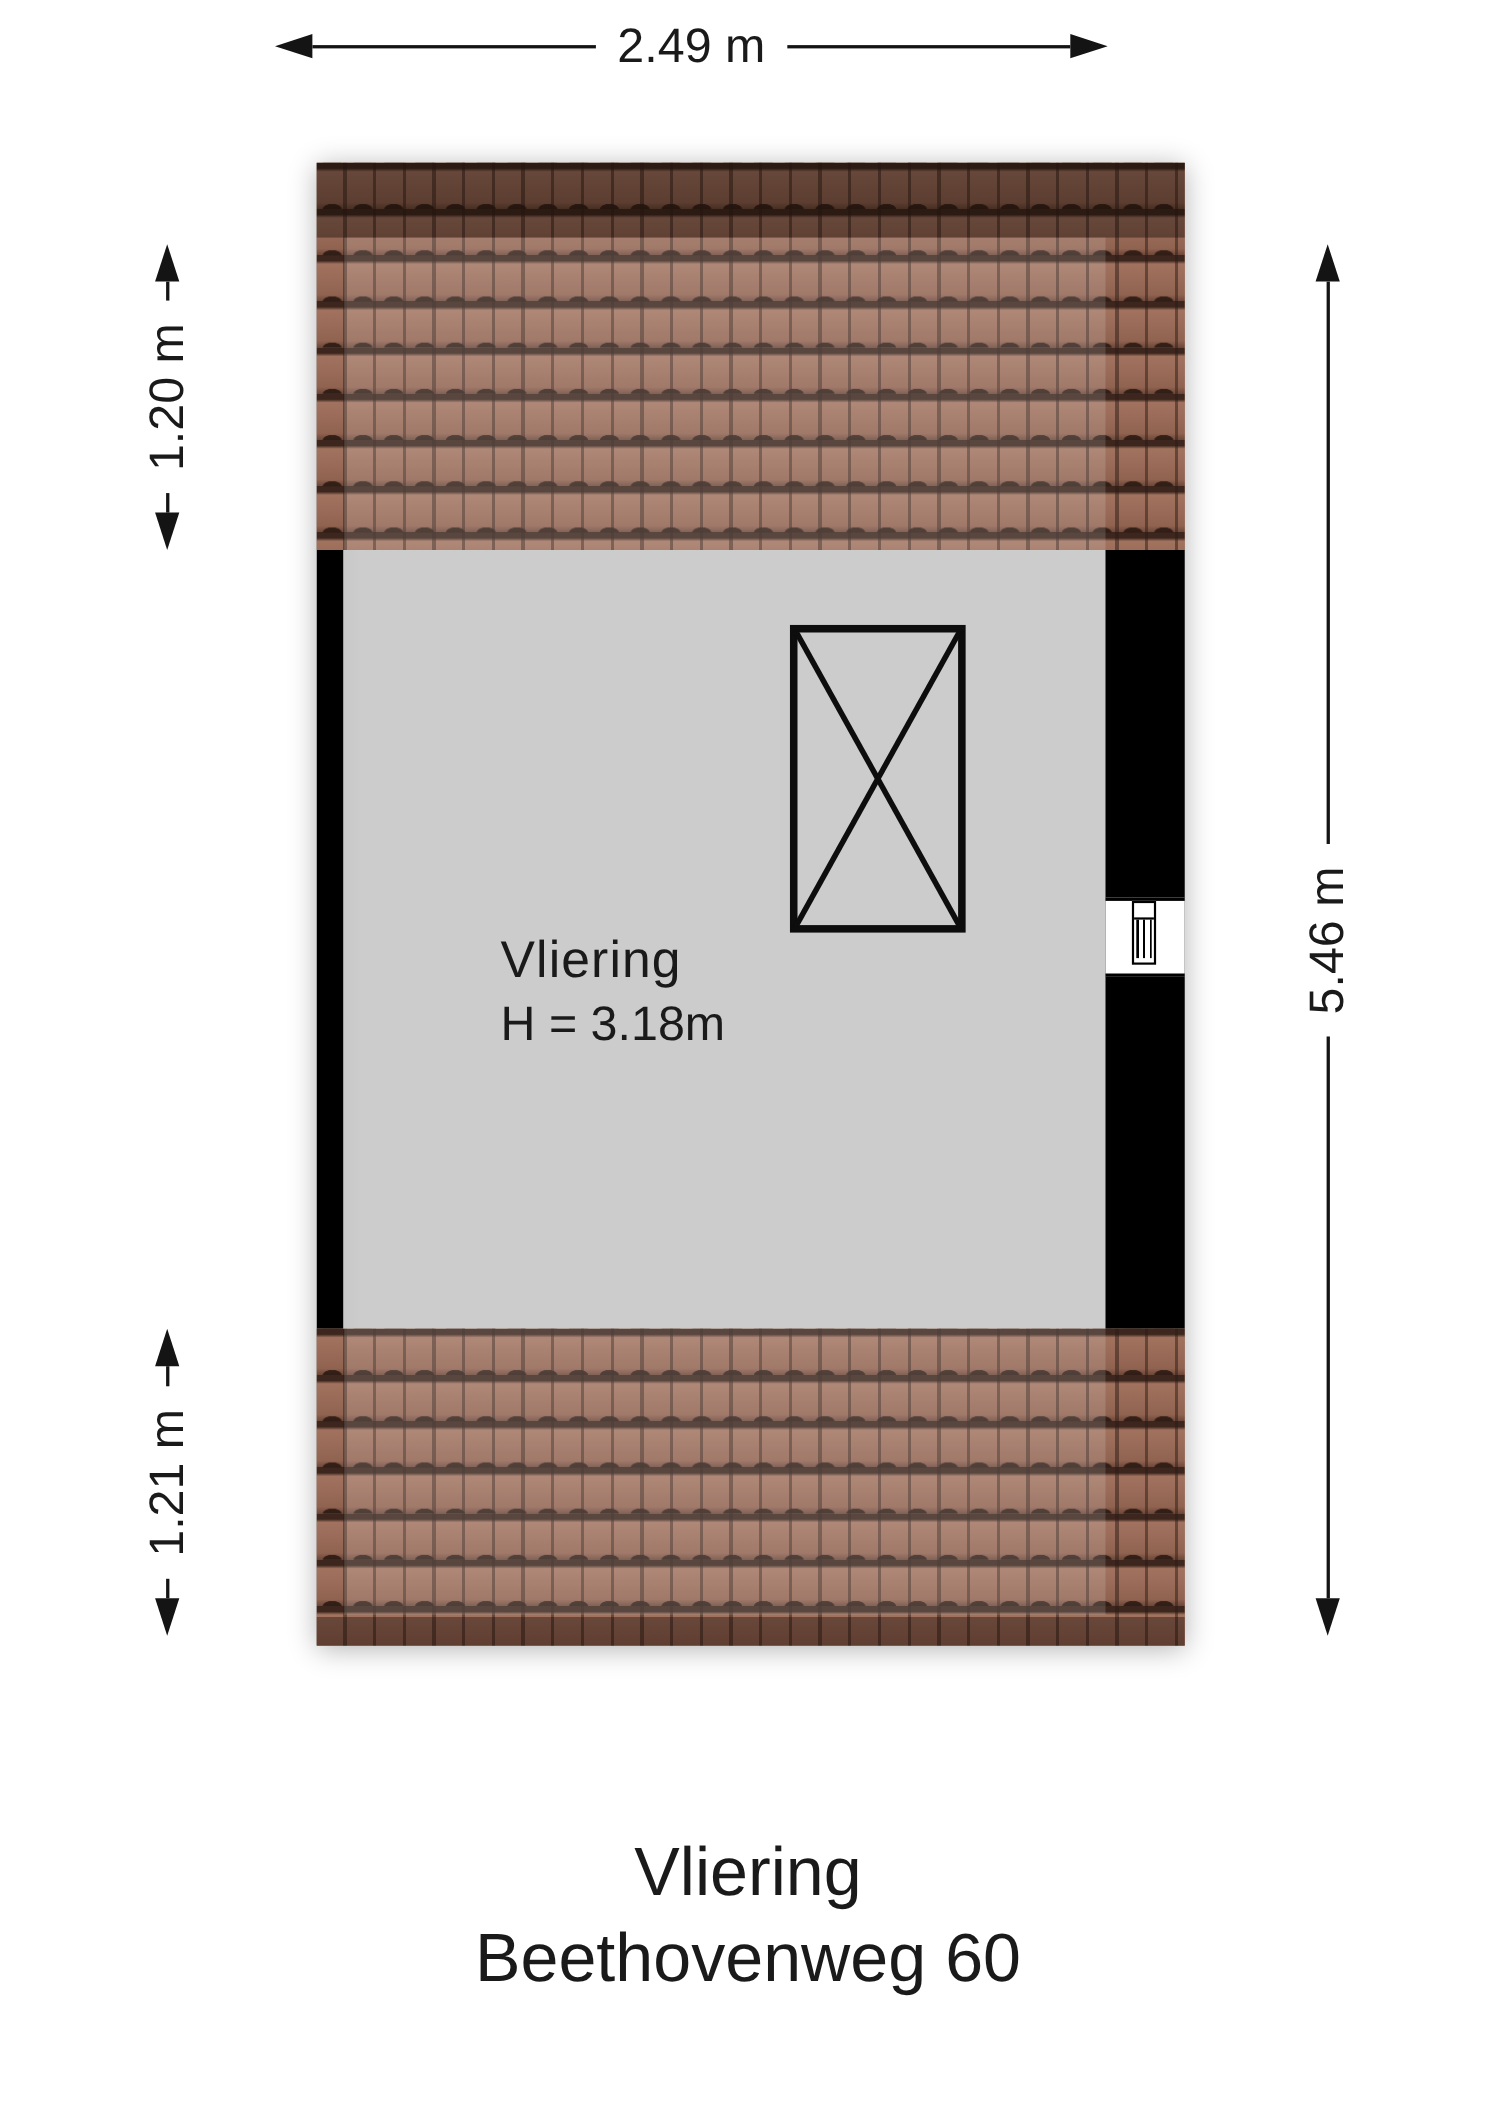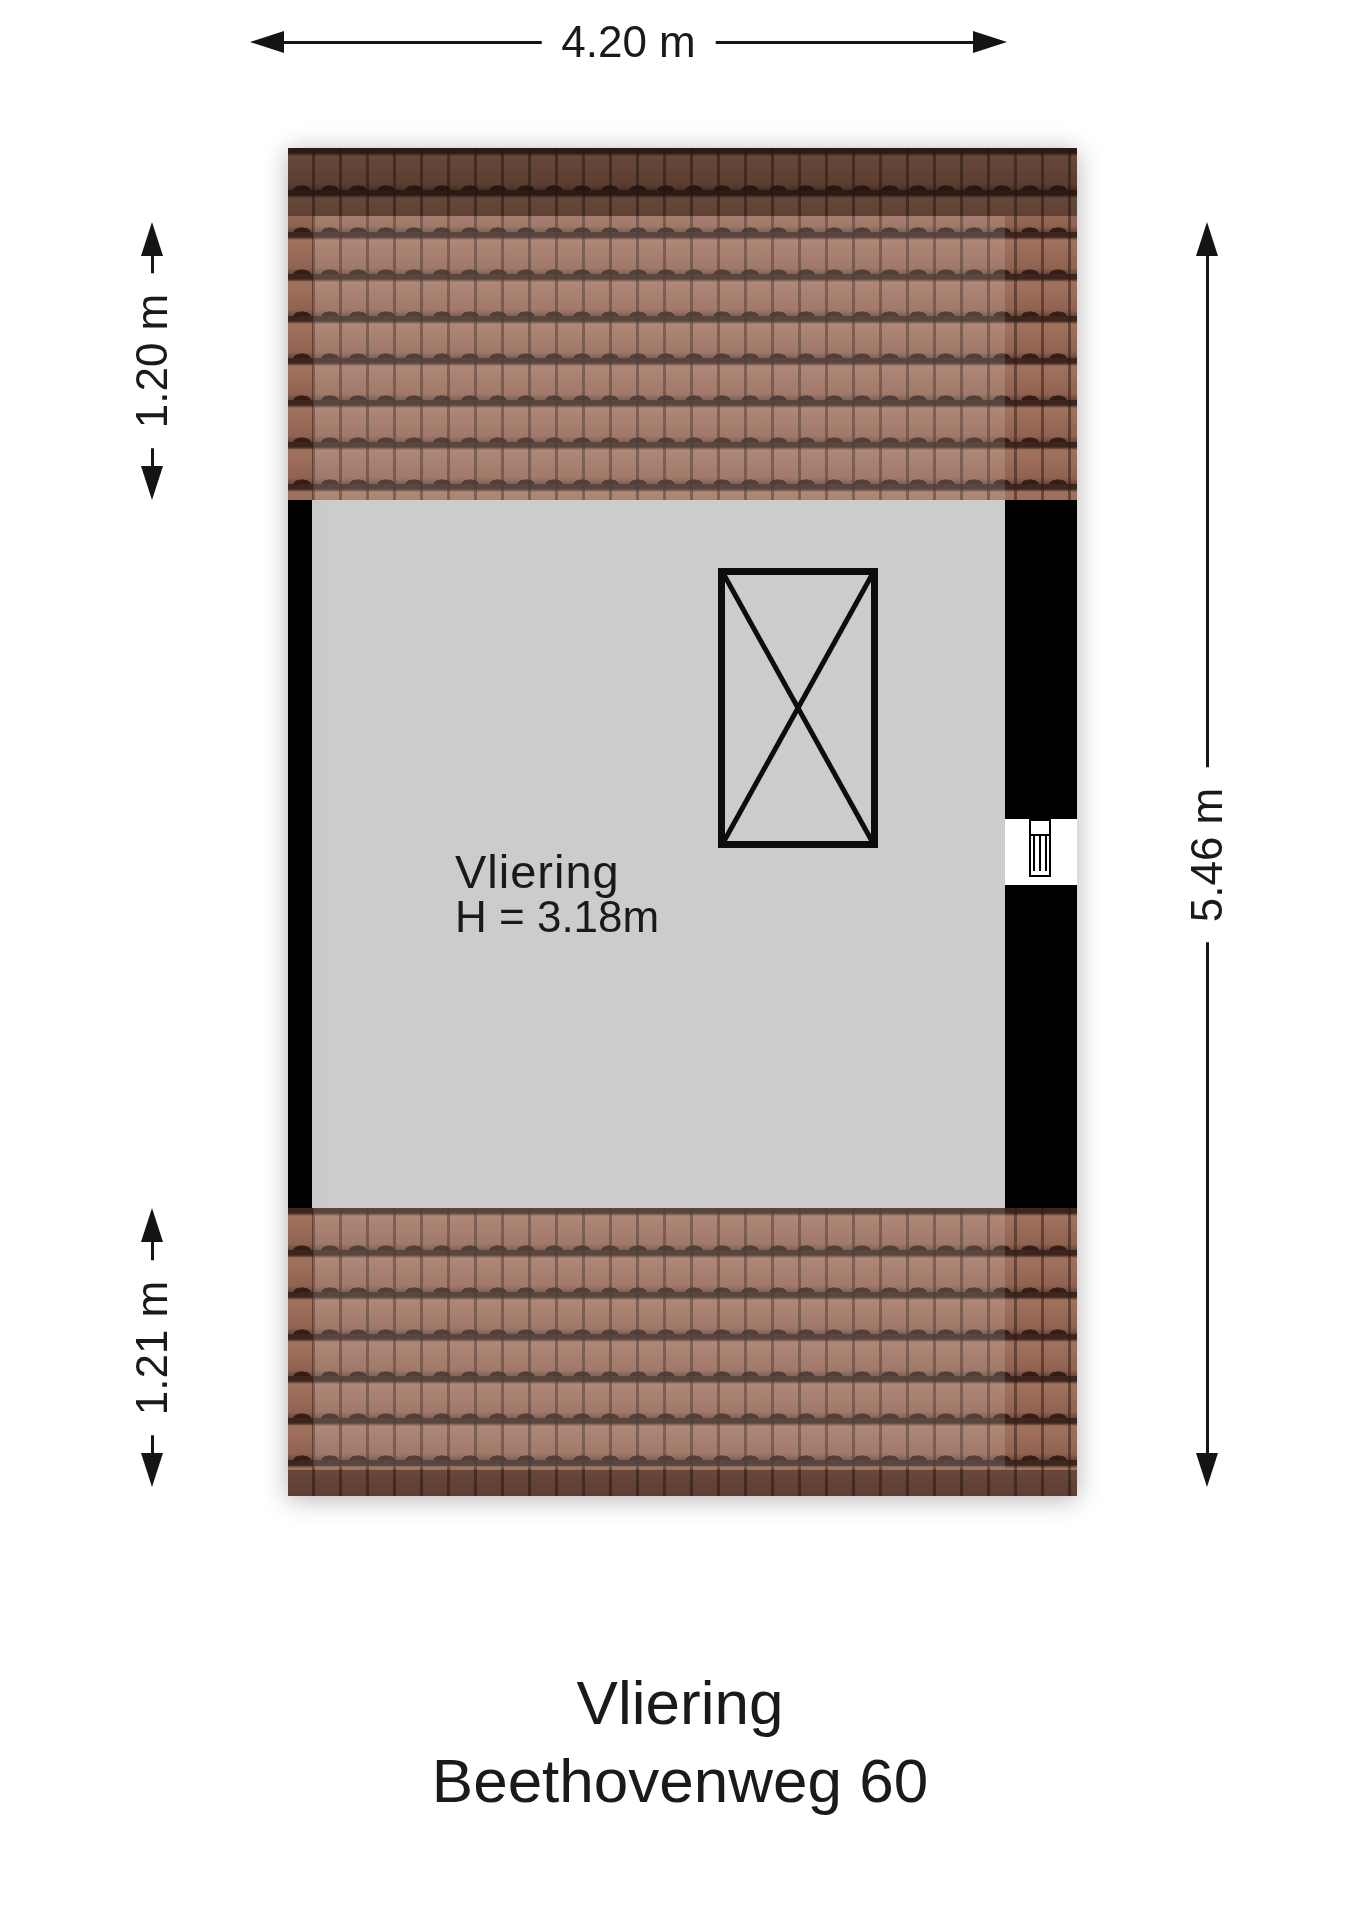--- a/index.html
+++ b/index.html
@@ -56,33 +56,33 @@
   .win-col{position:absolute;left:24px;top:0;width:22px;height:58px;background:#fff;
     border:2px solid #000;box-sizing:border-box;}
   .win-col-top{height:15px;border-bottom:2px solid #000;box-sizing:border-box;}
   .win-col-stripes{height:35px;margin:0 2px;
     background:repeating-linear-gradient(90deg,#000 0 2px,transparent 2px 6px);}
 
   .xbox{left:430px;top:420px;width:160px;height:280px;}
 
   .room-label{left:167px;top:700px;line-height:1.0;}
   .room-name{font-size:47px;letter-spacing:1px;}
-  .room-h{font-size:44px;}
+  .room-h{font-size:44px;margin-top:14px;}
 
   .caption{left:680px;top:1664px;transform:translateX(-50%);
     text-align:center;font-size:62px;line-height:78px;white-space:nowrap;}
 </style>
 </head>
 <body>
 
 <div class="abs hdim" style="left:250px;top:26px;width:757px;height:32px;">
   <div class="ah-left"></div>
   <div class="dline-h"></div>
   <div class="ah-right"></div>
-  <span class="hlabel">4.20 m</span>
+  <span class="hlabel">2.49 m</span>
 </div>
 
 <div class="abs vdim" style="left:136px;top:222px;width:32px;height:278px;">
   <div class="ah-up"></div>
   <div class="dline-v"></div>
   <div class="ah-down"></div>
   <span class="vlabel">1.20 m</span>
 </div>
 
 <div class="abs vdim" style="left:136px;top:1208px;width:32px;height:279px;">

